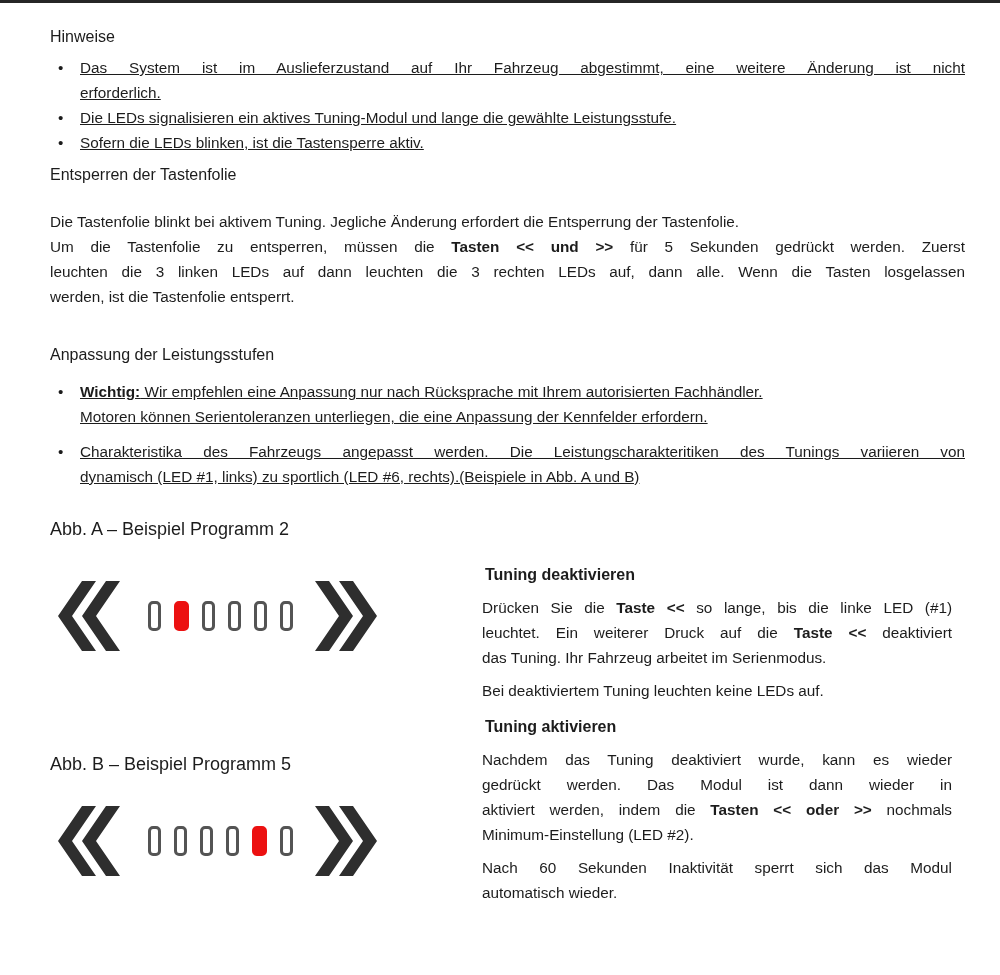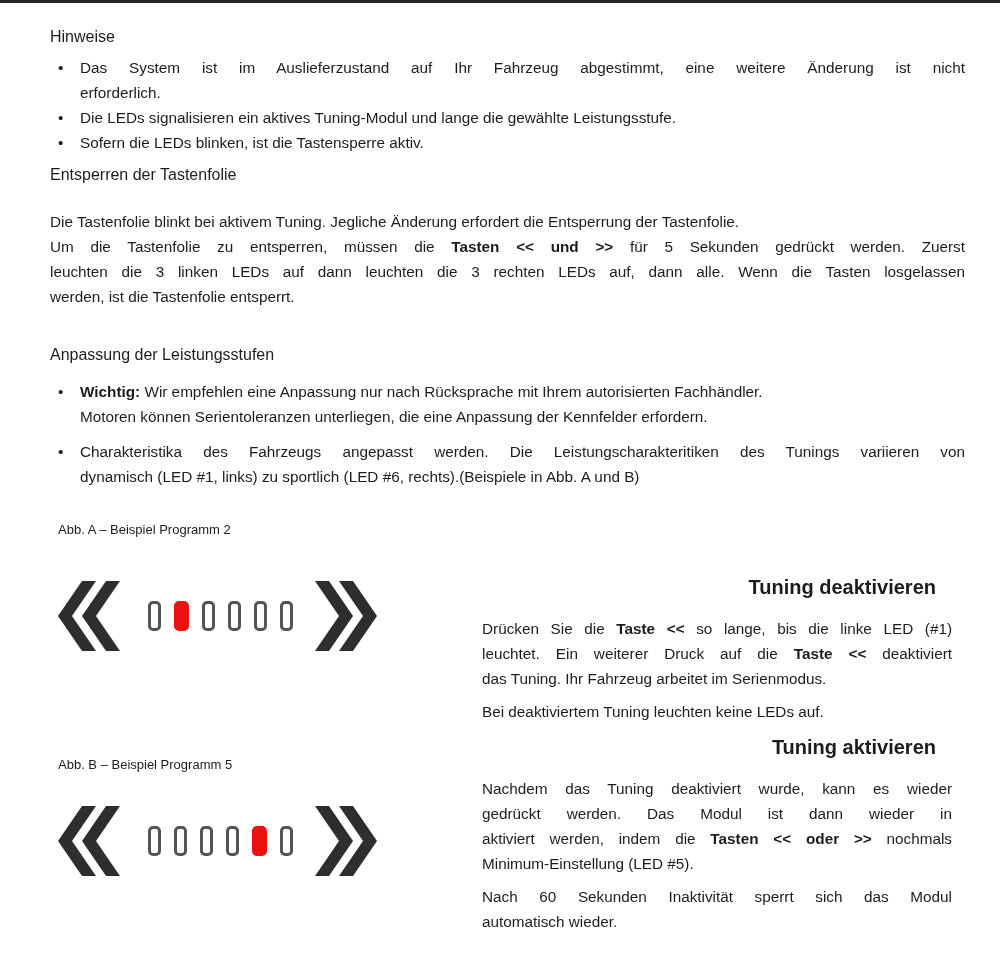--- a/index.html
+++ b/index.html
@@ -18,56 +18,56 @@
     line-height: 25px; margin: 0;
   }
   .txt { font-size: 15.3px; line-height: 25px; }
   .jline { text-align: justify; text-align-last: justify; text-justify: inter-word; }
   .nline { text-align: left; }
 
   
   .bullets { margin-top: 6px; }
   .bullet { display: flex; }
   .dot { flex: 0 0 30px; width: 30px; padding-left: 8px; box-sizing: border-box; }
-  .btxt { flex: 1; min-width: 0; }
+  .btxt { flex: 1; min-width: 0; text-decoration: underline; }
 
   
   .s2-h { margin-top: 7px; }
   .s2-p { margin-top: 22px; }
   .s3-h { margin-top: 33px; }
   .s3-bullets { margin-top: 12px; }
   .s3-bullets .bullet + .bullet { margin-top: 10px; }
 
   
   .columns { display: flex; margin-top: 28px; }
   .left-col { width: 432px; flex: 0 0 432px; }
   .right-col { flex: 1; min-width: 0; padding: 42px 13px 0 0; }
 
-  .caption { font-size: 13px; line-height: 25px; margin-left: 8px; }
+  .caption { font-size: 18px; line-height: 25px; }
   .caption-b { margin-top: 101px; }
 
   .figure { display: flex; align-items: center; margin-left: 8px; margin-top: 39px; height: 70px; }
   .figure-b { margin-top: 29px; }
   .chev { display: block; width: 62px; height: 70px; }
   .chev polygon { fill: var(--c-chev, #2e2e2e); }
   .chev-right { transform: scaleX(-1); }
   .led-row { display: flex; align-items: center; gap: 13px; margin: 0 22px 0 28px; }
   .led {
     width: 13px; height: 30px; box-sizing: border-box;
     border: 3.5px solid var(--c-led-outline, #555555);
     border-radius: 5px; background: #ffffff;
   }
   .led-active {
     width: 15px;
     border-color: var(--c-red, #ec1111);
     background: var(--c-red, #ec1111);
   }
 
   
-  .rh { font-size: 20px; font-weight: 700; line-height: 25px; margin: 16px; text-align: right; }
+  .rh { font-size: 16px; font-weight: 700; line-height: 25px; margin: 3px; }
   .rp { margin-top: 8px; }
   .rh2 { margin-top: 11px; }
 
   b { font-weight: 700; }
 </style>
 </head>
 <body style="--c-text: #1c1c1c; --c-red: #ec1111; --c-chev: #2e2e2e; --c-led-outline: #545454;">
 
 <div class="top-edge" style="background: rgb(38, 38, 38);"></div>
 
@@ -175,21 +175,21 @@
         </div>
       <div class="txt rp">
           <div class="nline"><span>Bei deaktiviertem Tuning leuchten keine LEDs auf.</span></div>
         </div>
 
       <div class="rh rh2">Tuning aktivieren</div>
       <div class="txt rp">
           <div class="jline"><span>Nachdem das Tuning deaktiviert wurde, kann es wieder</span></div>
           <div class="jline"><span>gedrückt werden. Das Modul ist dann wieder in</span></div>
           <div class="jline"><span>aktiviert werden, indem die </span><b>Tasten &lt;&lt; oder &gt;&gt;</b><span> nochmals</span></div>
-          <div class="nline"><span>Minimum-Einstellung (LED #5).</span></div>
+          <div class="nline"><span>Minimum-Einstellung (LED #2).</span></div>
         </div>
       <div class="txt rp">
           <div class="jline"><span>Nach 60 Sekunden Inaktivität sperrt sich das Modul</span></div>
           <div class="nline"><span>automatisch wieder.</span></div>
         </div>
     </div>
 
   </div>
 </div>
 

